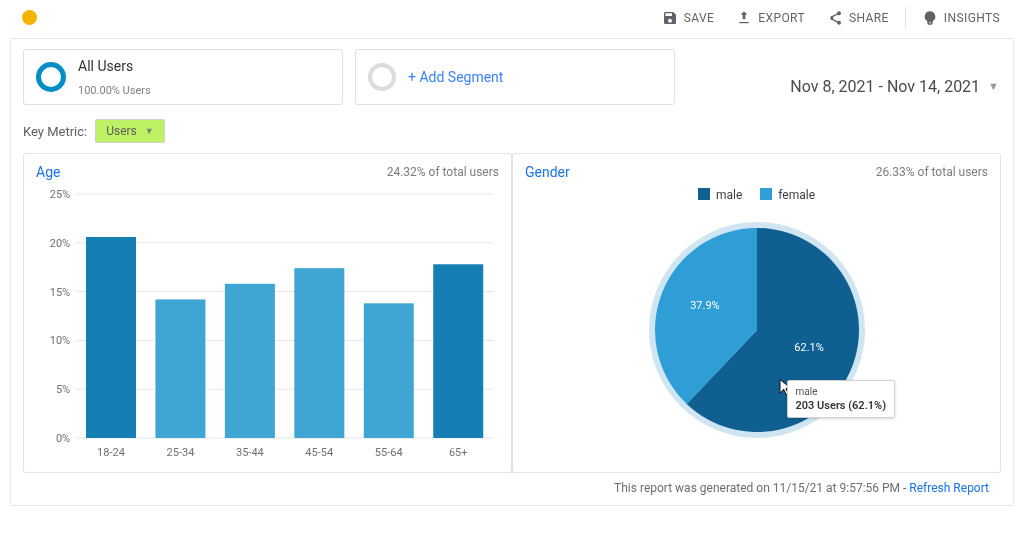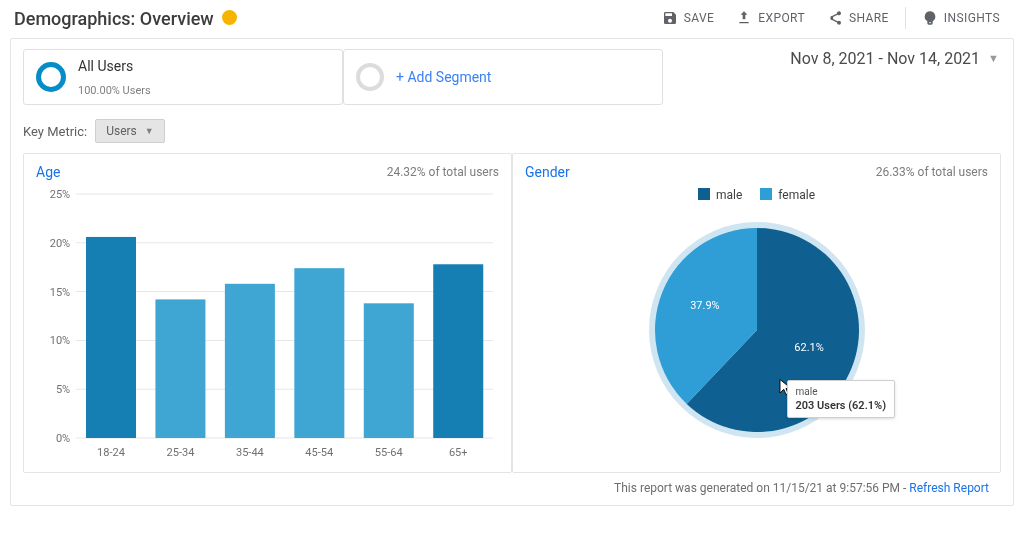--- a/index.html
+++ b/index.html
@@ -49,21 +49,21 @@
   
   .panel {
     border: 1px solid #e4e4e4;
     border-radius: 2px;
     margin: 0 10px 10px 10px;
     padding: 10px 12px 6px 12px;
     background: #fff;
   }
 
   .toprow { display: flex; align-items: flex-start; }
-  .segcards { display: flex; }
+  .segcards { display: flex; gap: 12px; }
   .segcard {
     width: 320px;
     height: 56px;
     border: 1px solid #e0e0e0;
     border-radius: 3px;
     display: flex;
     align-items: center;
     padding: 0 12px;
     gap: 12px;
     background: #fff;
@@ -80,29 +80,30 @@
   .segsub   { font-size: 11px; color: #808080; margin-top: 10px; }
   .segplaceholder { font-size: 14px; color: #3b82f6; }
 
   .daterange {
     margin-left: auto;
     display: flex;
     align-items: center;
     font-size: 16px;
     color: #4b4b4b;
     padding-right: 2px;
+    margin-top: 28px;
   }
   .daterange .dd { margin-left: 8px; color: #9a9a9a; font-size: 11px; }
 
   .metricrow { display: flex; align-items: center; margin-top: 14px; margin-bottom: 10px; }
   .metricrow .lbl { color: #5f5f5f; font-size: 13px; }
   .dropdown {
     margin-left: 8px;
     border: 1px solid #cfcfcf;
-    background: #e5e5e5;
+    background: #bef264;
     padding: 4px 10px;
     border-radius: 2px;
     display: flex; align-items: center;
     font-size: 12px;
     color: #5f5f5f;
     cursor: pointer;
   }
   .dropdown .car { margin-left: 8px; font-size: 9px; color: #808080; }
 
   .charts { display: flex; gap: 0; }
@@ -163,21 +164,20 @@
     padding: 8px 12px 4px 0;
   }
   .footer a { color: #1a73e8; text-decoration: none; }
 </style>
 </head>
 <body>
 
 <div class="page">
 
   <div class="head">
-    <span class="title">Demographics: Overview</span>
     <span class="badge"></span>
     <span class="spacer"></span>
     <div class="actions">
       <div class="hbtn">
         <span class="ico">
           <svg width="16" height="16" viewBox="0 0 24 24">
               <path fill="#5f6368" d="M17 3H5a2 2 0 0 0-2 2v14a2 2 0 0 0 2 2h14a2 2 0 0 0 2-2V7l-4-4zM12 19a3 3 0 1 1 0-6 3 3 0 0 1 0 6zM15 9H5V5h10v4z"></path>
             </svg>
         </span>
         <span>SAVE</span>

